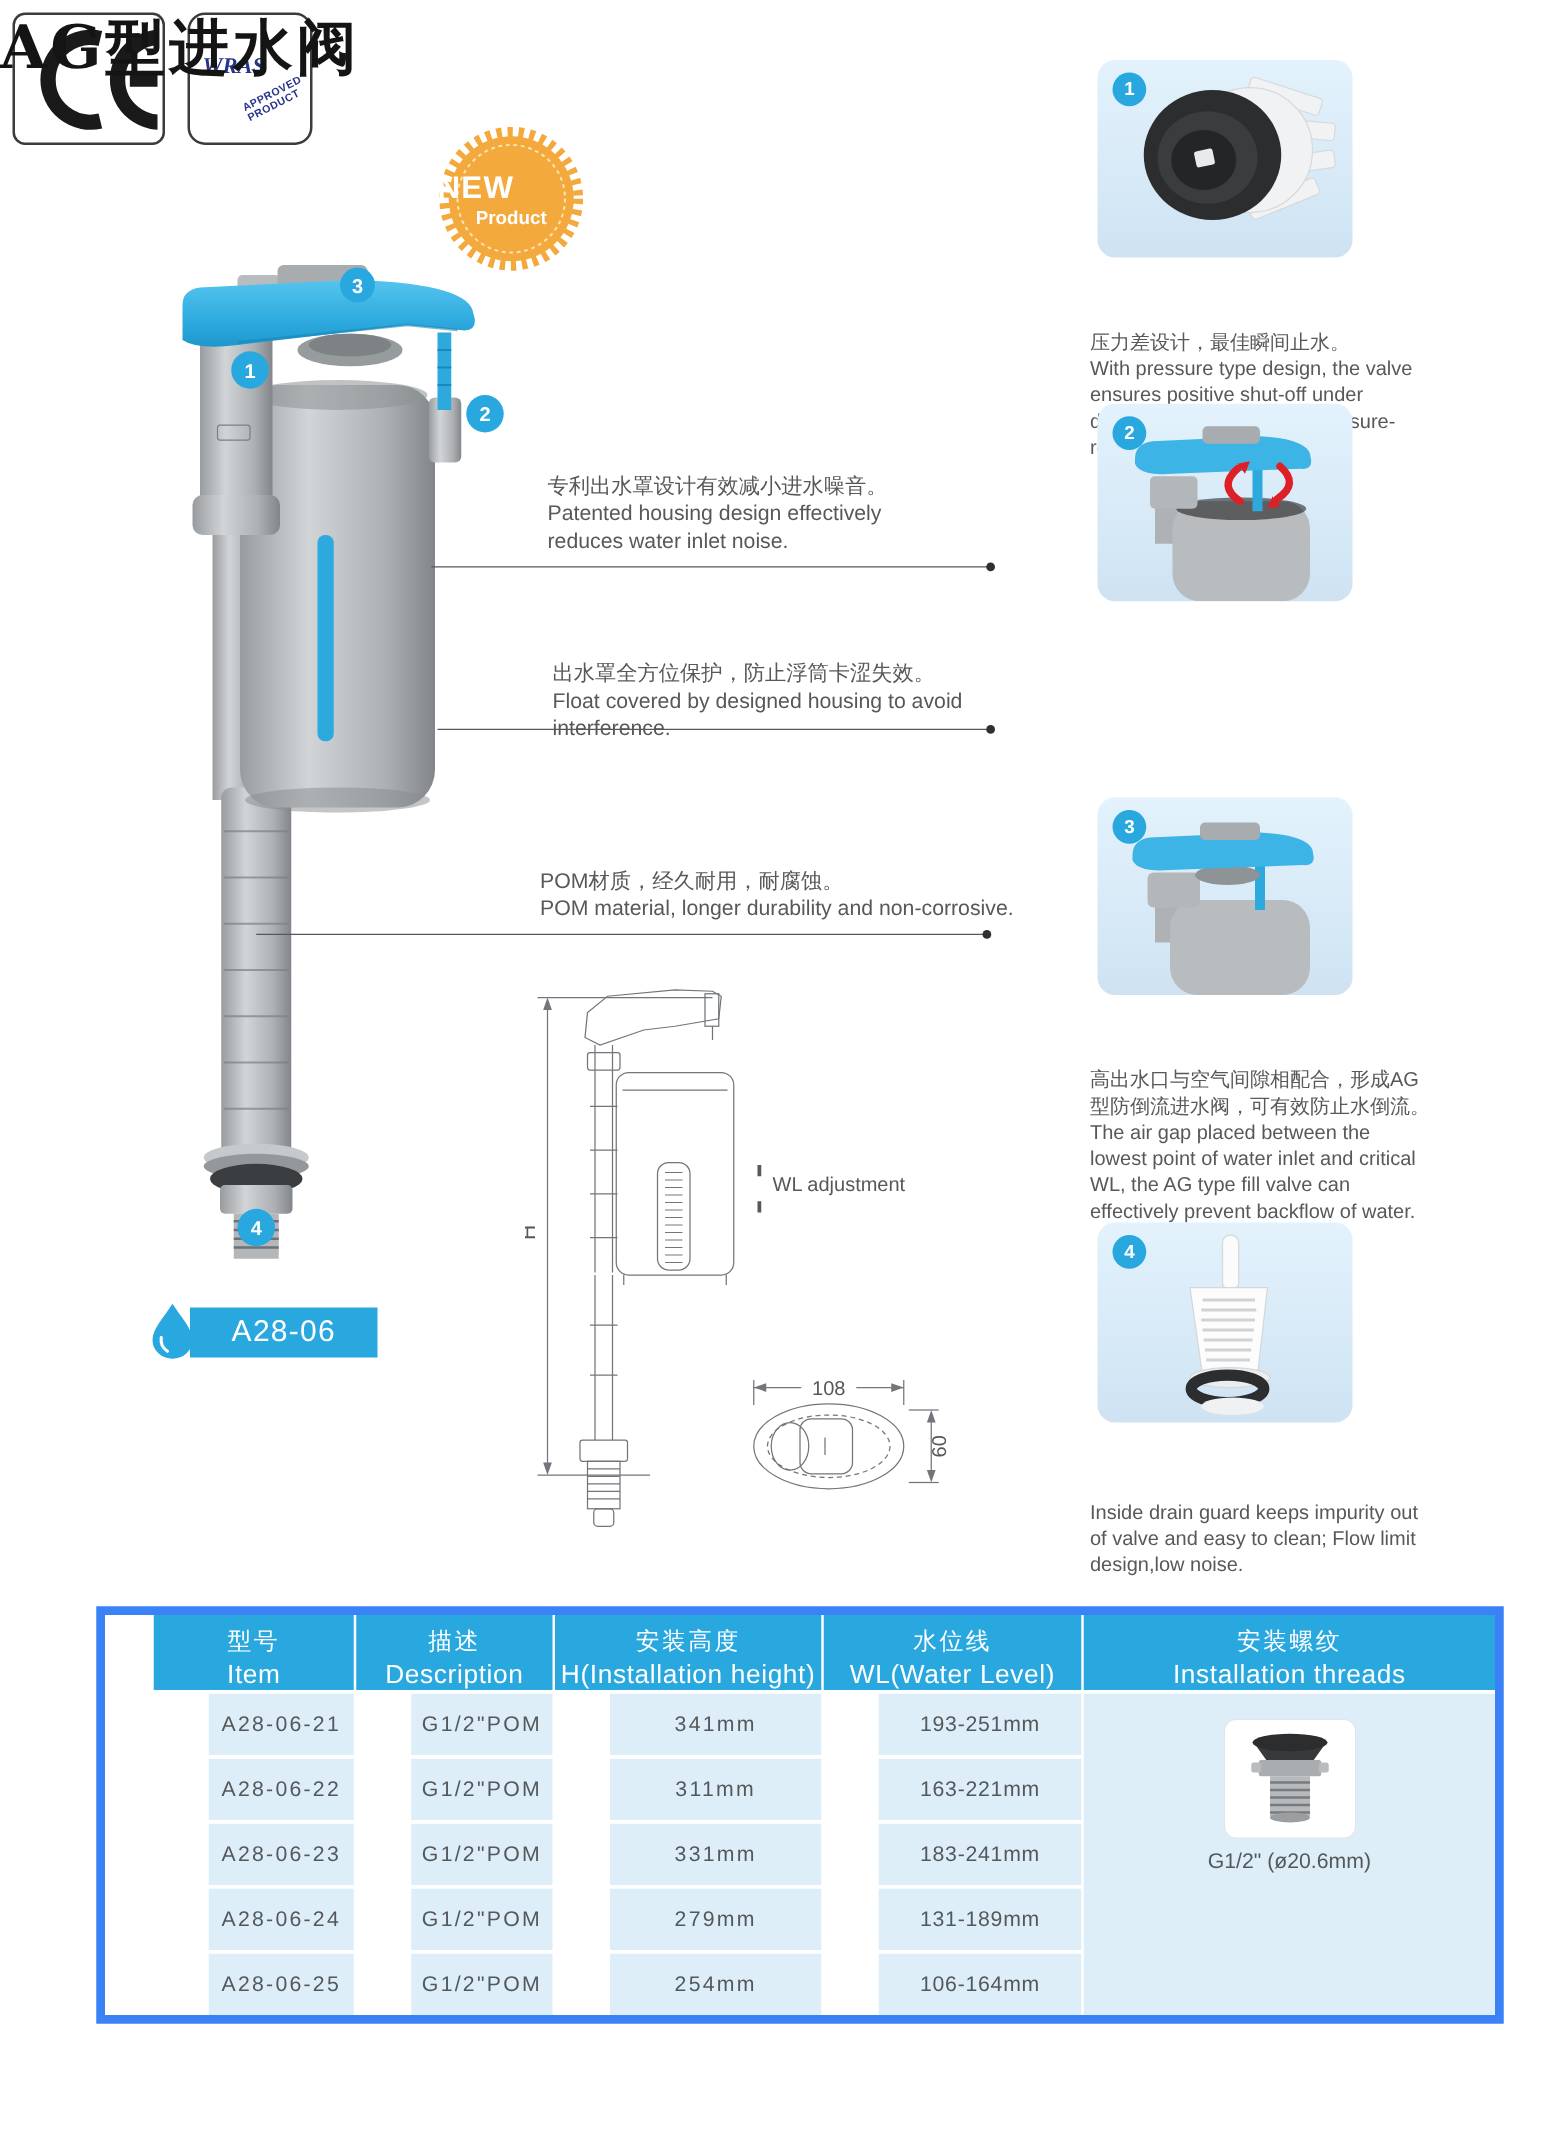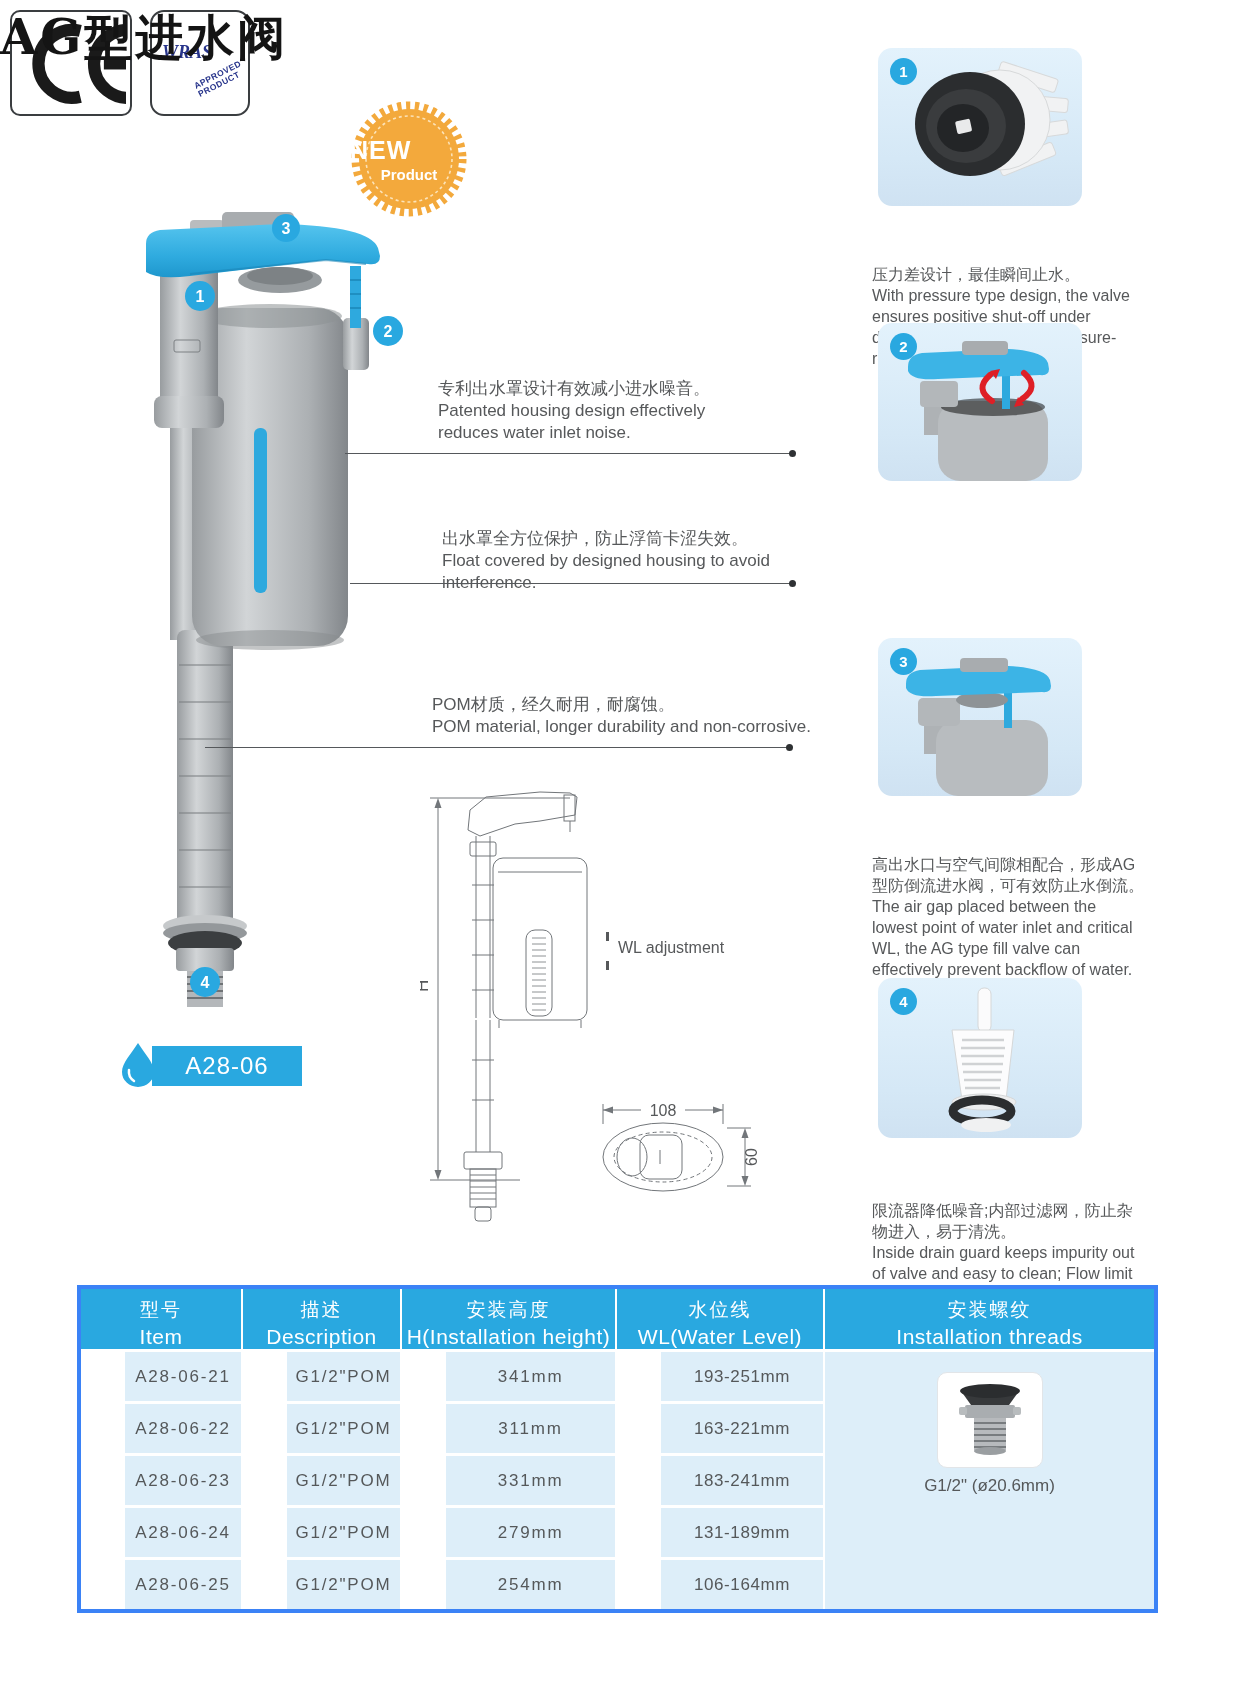--- a/index.html
+++ b/index.html
@@ -30,21 +30,21 @@
   
   .card{position:absolute;width:204px;height:158px;border-radius:14px;background:linear-gradient(180deg,#e3f2fc 0%,#d5e8f6 70%,#cfe2f2 100%);}
   .badge-num{position:absolute;width:27px;height:27px;border-radius:50%;background:#29a8e0;color:#fff;font-size:15px;font-weight:bold;display:flex;align-items:center;justify-content:center;}
   .feature-text{position:absolute;left:872px;width:272px;color:#56585a;font-size:16px;line-height:21px;margin-top:42px;}
   .feature-text .zh{display:block;}
 
   
   .code-bar{position:absolute;left:152px;top:1046px;width:150px;height:40px;background:#29a8e0;color:#fff;font-size:24px;display:flex;align-items:center;justify-content:center;letter-spacing:1px;}
 
   
-  .spec-table{position:absolute;left:77px;top:1285px;width:1073px;display:grid;grid-template-columns:160px 157px 213px 206px 329px;gap:3px 2px;background:#fff;border:4px solid #3b82f6;}
+  .spec-table{position:absolute;left:77px;top:1285px;width:1073px;display:grid;grid-template-columns:160px 157px 213px 206px 329px;gap:3px 2px;background:#fff;border:7px solid #3b82f6;padding-left:39px;}
   .th{background:#29a8e0;color:#fff;text-align:center;height:60px;box-sizing:border-box;padding-top:8px;}
   .th .zh{display:block;font-size:19px;letter-spacing:2px;}
   .th .en{display:block;font-size:21px;margin-top:2px;letter-spacing:.5px;}
   .td{background:#ddeef9;height:49px;display:flex;align-items:center;justify-content:center;color:#55585a;font-size:17px;letter-spacing:1.8px;margin-left:44px;}
   .td.wl{letter-spacing:.6px;}
   .threads-cell{grid-column:5;grid-row:2 / span 5;background:#ddeef9;display:flex;flex-direction:column;align-items:center;}
   .threads-box{margin-top:20px;width:104px;height:94px;background:#fff;border:1px solid #e2e5e8;border-radius:10px;display:flex;align-items:center;justify-content:center;}
   .threads-label{margin-top:8px;color:#55585a;font-size:17px;}
 
   svg text{font-family:"Liberation Sans",sans-serif;}
@@ -305,21 +305,20 @@
       <g stroke="#d0d2d4" stroke-width="2.5">
         <path d="M84,62h42M83,70h44M83,78h43M84,86h41M85,94h39M86,102h37M87,110h35"></path>
       </g>
       <ellipse cx="106" cy="124" rx="32" ry="8" fill="#ecedee" stroke="#d5d7d8"></ellipse>
       <ellipse cx="104" cy="133" rx="29" ry="11" fill="none" stroke="#2b2d2f" stroke-width="9"></ellipse>
       <ellipse cx="108" cy="147" rx="25" ry="7" fill="#f0f1f2"></ellipse>
     </svg>
     <div class="badge-num" style="left:12px;top:10px;">4</div>
   </div>
   <div class="feature-text" style="top:1158px;">
-    <span class="zh">限流器降低噪音;内部过滤网，防止杂物进入，易于清洗。</span>
     <span class="en">Inside drain guard keeps impurity out of valve and easy to clean; Flow limit design,low noise.</span>
   </div>
 
   <div class="spec-table">
     <div class="th">
       <span class="zh">型号</span>
         <span class="en">Item</span>
     </div>
     <div class="th">
       <span class="zh">描述</span>

